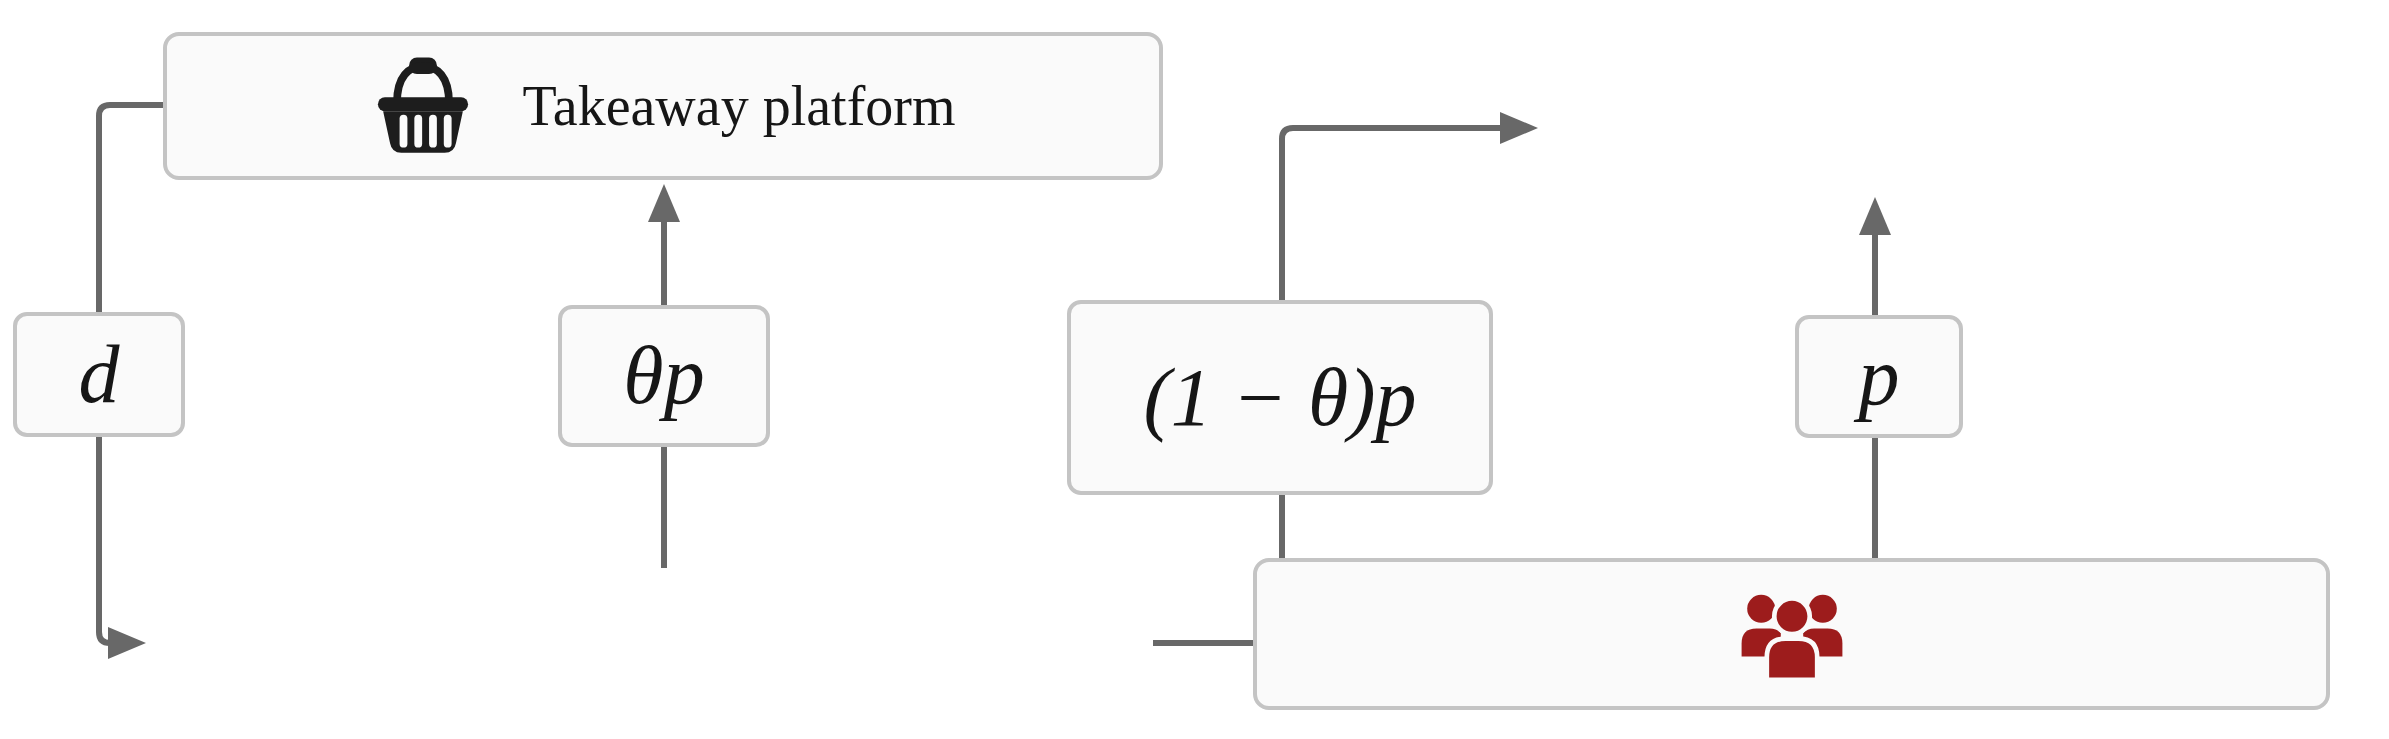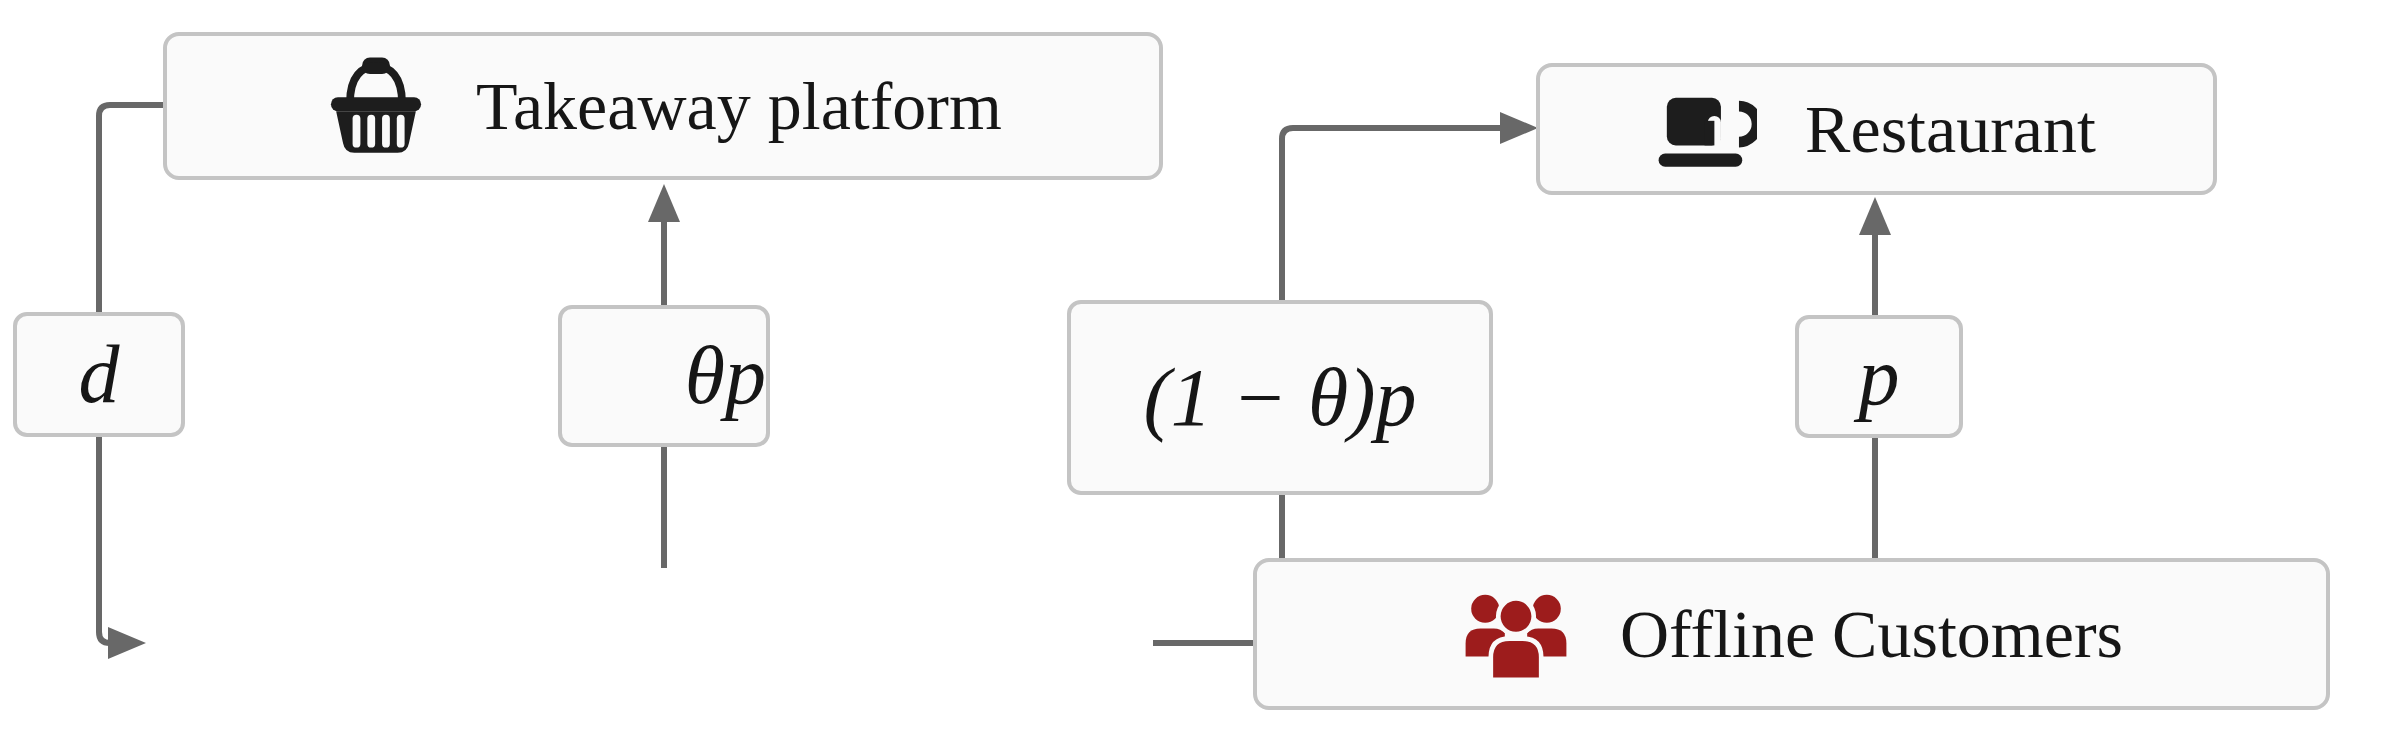--- a/index.html
+++ b/index.html
@@ -7,36 +7,36 @@
        font-family:"Liberation Serif", serif;}
   .canvas{position:absolute;left:0;top:0;width:2389px;height:739px;}
   svg.connectors{position:absolute;left:0;top:0;width:2389px;height:739px;z-index:1;}
   .node{
     position:absolute;z-index:2;
     background:#fafafa;border:4px solid #c4c4c4;border-radius:16px;
     box-sizing:border-box;
     display:flex;align-items:center;justify-content:center;gap:48px;
     color:#161616;
   }
-  .node-label{font-size:68px;line-height:1;white-space:nowrap;color:#161616;}
+  .node-label{font-size:56px;line-height:1;white-space:nowrap;color:#161616;}
   .edge-label-box{
     position:absolute;z-index:2;
     background:#fafafa;border:4px solid #c4c4c4;border-radius:14px;
     box-sizing:border-box;
     display:flex;align-items:center;justify-content:center;
   }
   .math{font-size:82px;font-style:italic;line-height:1;white-space:nowrap;color:#161616;}
   .icon{flex:0 0 auto;display:block;}
   
   #node-takeaway {left:163px; top:32px;  width:1000px;height:148px;}
   #node-restaurant{left:1536px;top:63px;  width:681px; height:132px;}
   #node-online   {left:145px; top:568px; width:1010px;height:150px;}
   #node-offline  {left:1253px;top:558px; width:1077px;height:152px;}
   #label-d       {left:13px;  top:312px; width:172px; height:125px;}
-  #label-theta-p {left:558px; top:305px; width:212px; height:142px;justify-content:flex-end;}
+  #label-theta-p {left:558px; top:305px; width:212px; height:142px;}
   #label-one-minus-theta-p{left:1067px;top:300px;width:426px;height:195px;}
   #label-p       {left:1795px;top:315px; width:168px; height:123px;}
 </style>
 </head>
 <body>
 
 <div class="canvas">
 
   <svg class="connectors" viewBox="0 0 2389 739" fill="none" style="color: rgb(104, 104, 104);">
 
@@ -72,43 +72,31 @@
       <rect x="8" y="46" width="104" height="16" rx="8" fill="currentColor"></rect>
       <path d="M14 62 L106 62 L98 99 Q96 110 85 110 L35 110 Q24 110 22 99 Z" fill="currentColor"></path>
       <rect x="33" y="66" width="9" height="38" rx="4.5" fill="#fafafa"></rect>
       <rect x="50" y="66" width="9" height="38" rx="4.5" fill="#fafafa"></rect>
       <rect x="67" y="66" width="9" height="38" rx="4.5" fill="#fafafa"></rect>
       <rect x="84" y="66" width="9" height="38" rx="4.5" fill="#fafafa"></rect>
     </svg>
     <span class="node-label">Takeaway platform</span>
   </div>
 
-  <div class="node" id="node-restaurant">
-    <svg class="icon" width="100" height="82" viewBox="0 0 122 100" style="color: rgb(29, 29, 29);">
-      <path d="M100 22 a22 22 0 0 1 0 44" stroke="currentColor" stroke-width="13" fill="none"></path>
-      <rect x="12" y="12" width="66" height="58" rx="11" fill="currentColor"></rect>
-      <rect x="2" y="80" width="102" height="16" rx="8" fill="currentColor"></rect>
-      <circle cx="92" cy="44" r="9" fill="#fafafa"></circle>
-      <rect x="62" y="34" width="16" height="36" rx="8" fill="#fafafa"></rect>
-      <rect x="58" y="40" width="12" height="30" fill="currentColor"></rect>
-    </svg>
-    <span class="node-label">Restaurant</span>
-  </div>
 
 
   <div class="node" id="node-offline">
     <svg class="icon" width="112" height="96" viewBox="0 0 120 100" style="color: rgb(157, 28, 28);">
       <circle cx="27" cy="23" r="15" fill="currentColor"></circle>
       <circle cx="93" cy="23" r="15" fill="currentColor"></circle>
       <path d="M6 74 V60 Q6 44 22 44 H36 Q44 44 48 49 V74 Z" fill="currentColor"></path>
       <path d="M114 74 V60 Q114 44 98 44 H84 Q76 44 72 49 V74 Z" fill="currentColor"></path>
       <circle cx="60" cy="31" r="19" fill="currentColor" stroke="#fafafa" stroke-width="5"></circle>
       <path d="M33 99 V75 Q33 55 53 55 H67 Q87 55 87 75 V99 Z" fill="currentColor" stroke="#fafafa" stroke-width="5"></path>
     </svg>
-    <span class="node-label">Offline Customers</span>
   </div>
 
   <div class="edge-label-box" id="label-d">
     <span class="math">d</span>
   </div>
   <div class="edge-label-box" id="label-theta-p">
     <span class="math">θp</span>
   </div>
   <div class="edge-label-box" id="label-one-minus-theta-p">
     <span class="math">(1 − θ)p</span>

